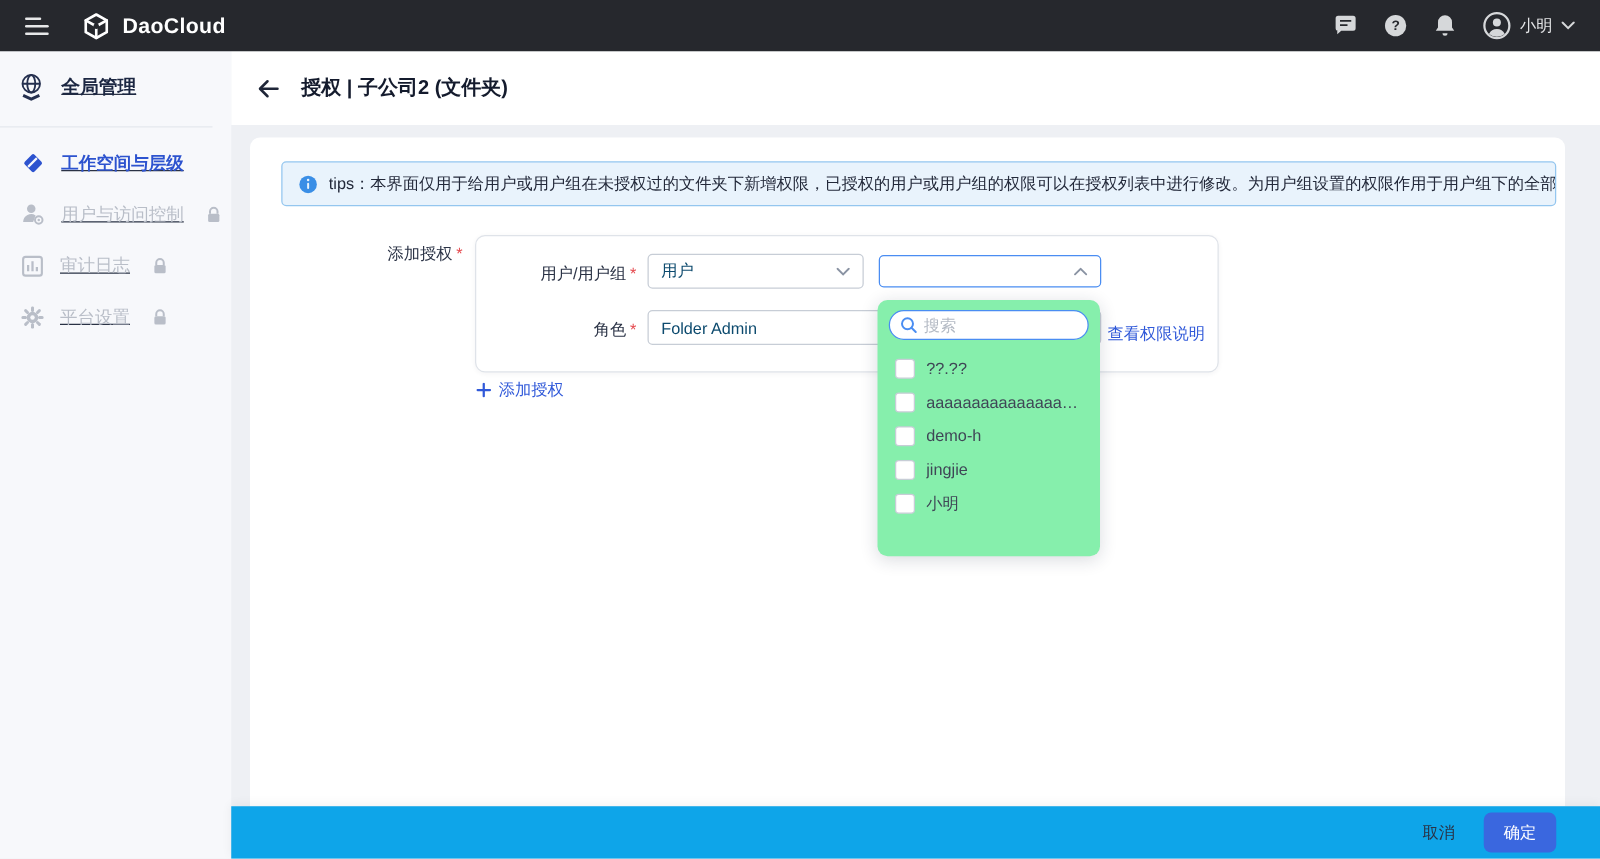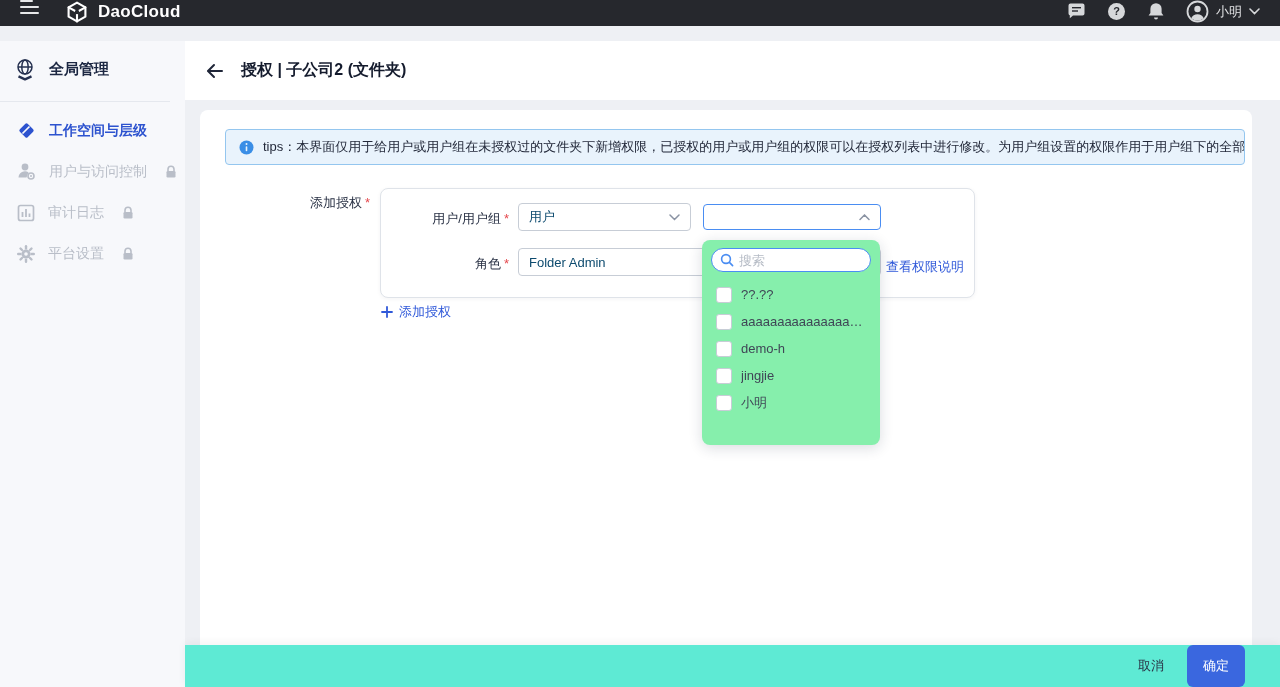--- a/index.html
+++ b/index.html
@@ -7,40 +7,40 @@
   body {
     position:relative;
     font-family:"Liberation Sans","DejaVu Sans",sans-serif;
     background:#eef0f4;
     overflow:hidden;
     color:#2a3245;
   }
 
   
   .topbar {
-    position:absolute; top:0; left:0; width:1280px; height:26px;
-    background:#26282d; display:flex; align-items:flex-start;
+    position:absolute; top:0; left:0; width:1280px; height:41px;
+    background:#26282d; display:flex; align-items:center;
     padding:0 20px; z-index:60;
   }
   .hamburger { display:flex; flex-direction:column; gap:4px; cursor:pointer; margin-right:26px; }
   .hamburger span { height:2px; background:#e7e8e9; border-radius:1px; }
   .hamburger span:nth-child(1){ width:13px; }
   .hamburger span:nth-child(2){ width:19px; }
   .hamburger span:nth-child(3){ width:19px; }
   .brand { display:flex; align-items:center; gap:9px; }
   .brand-name { font-size:17px; font-weight:bold; color:#ffffff; letter-spacing:.3px; }
   .topbar-right { margin-left:auto; display:flex; align-items:center; gap:21px; }
   .tb-icon { display:flex; align-items:center; cursor:pointer; }
   .user-chip { display:flex; align-items:center; gap:7px; cursor:pointer; }
   .user-name { font-size:13px; color:#e4e5e7; }
 
   
   .sidebar {
     position:absolute; top:41px; left:0; bottom:0; width:185px;
-    background:#f7f8fb; z-index:20;
+    background:#f7f8fb; z-index:20;text-decoration:underline;
   }
   .side-header {
     display:flex; align-items:center; gap:13px;
     padding:17px 0 14px 14px;
     font-size:15px; font-weight:bold; color:#1c2742;
   }
   .side-divider { height:1px; background:#e5e8ee; margin:6px 15px 8px 0; }
   .nav-item {
     display:flex; align-items:center; gap:13px; height:41px;
     padding-left:17px; font-size:14px; color:#b9bec8; cursor:pointer;
@@ -130,22 +130,22 @@
   }
   .checkbox {
     width:16px; height:16px; flex:none;
     border:1.5px solid #c7cdd6; border-radius:3px; background:#fff; cursor:pointer;
   }
   .option-label { max-width:122px; overflow:hidden; text-overflow:ellipsis; white-space:nowrap; }
 
   
   .footer {
     position:absolute; left:185px; right:0; bottom:0; height:42px;
-    background:#5eead4; box-shadow:0 -2px 8px rgba(31,35,41,.06);
-    display:flex; justify-content:flex-end;
+    background:#0ea5e9; box-shadow:0 -2px 8px rgba(31,35,41,.06);
+    display:flex; align-items:center; justify-content:flex-end;
     gap:23px; padding-right:35px; z-index:30;
   }
   .cancel-btn {
     background:none; border:none; font-size:13px; color:#2a3245;
     cursor:pointer; font-family:inherit;
   }
   .confirm-btn {
     background:#3a67df; border:none; border-radius:6px;
     color:#fff; font-size:13px; padding:7px 16px;
     cursor:pointer; font-family:inherit;

